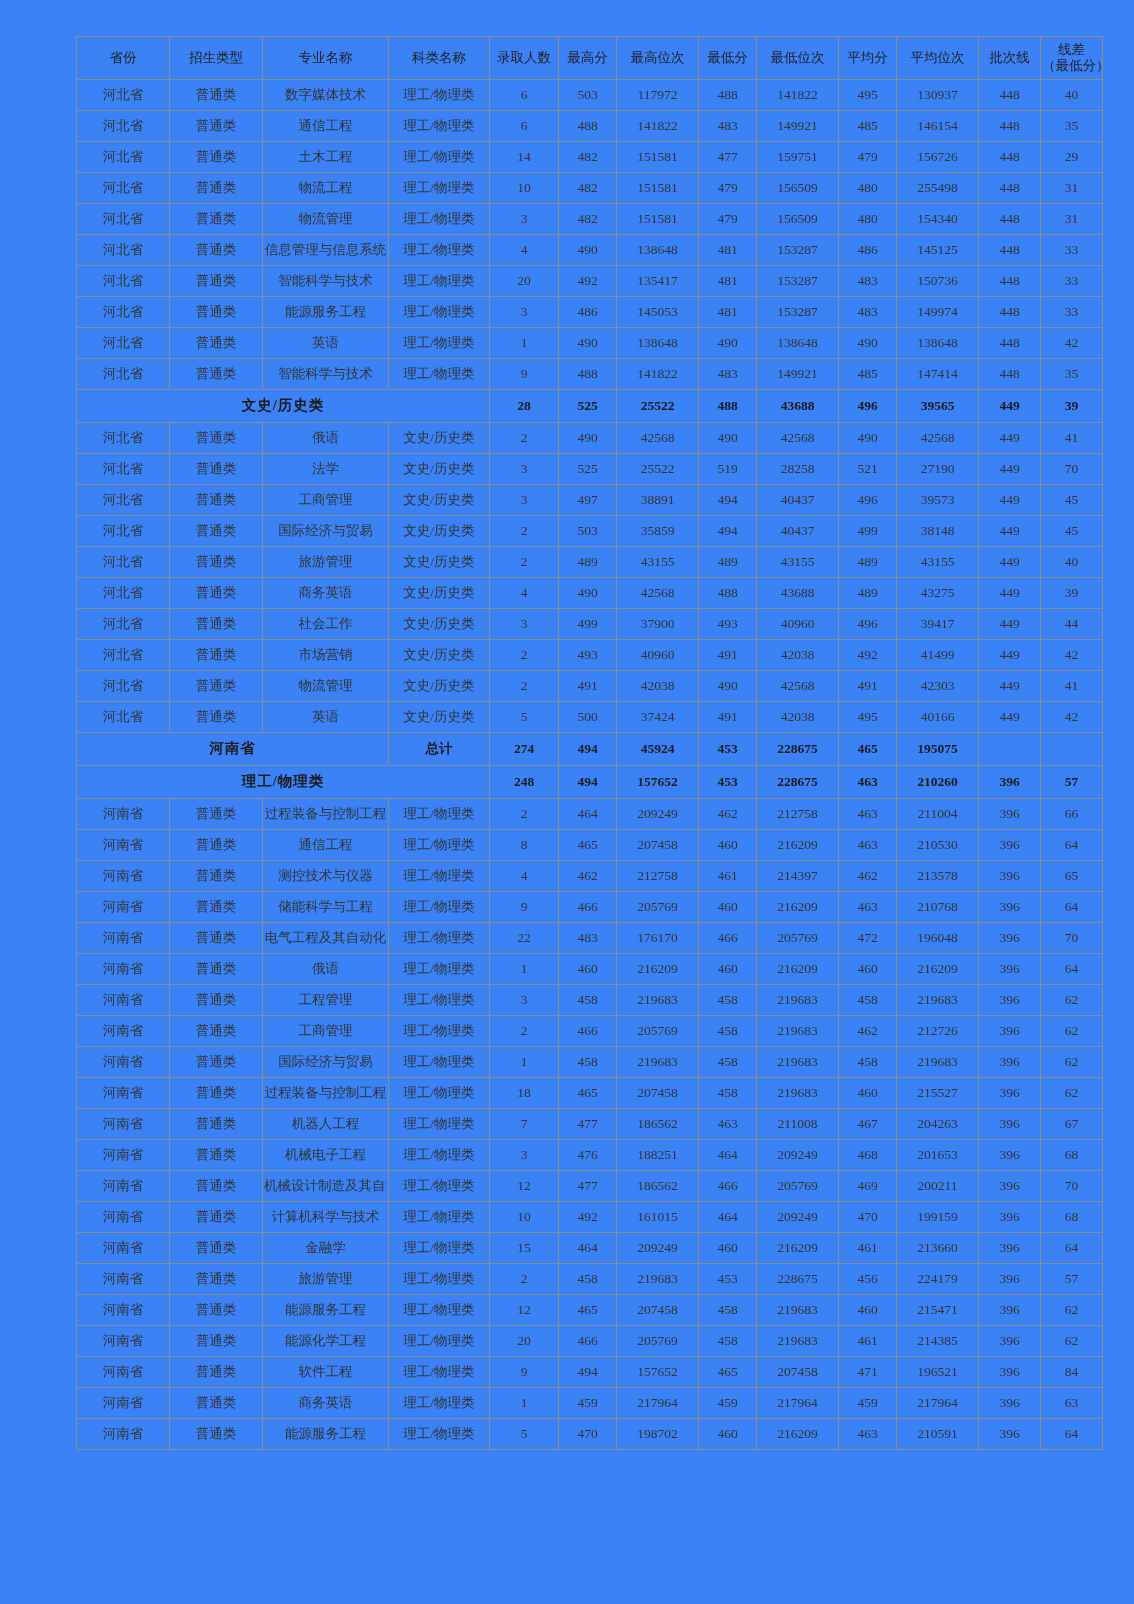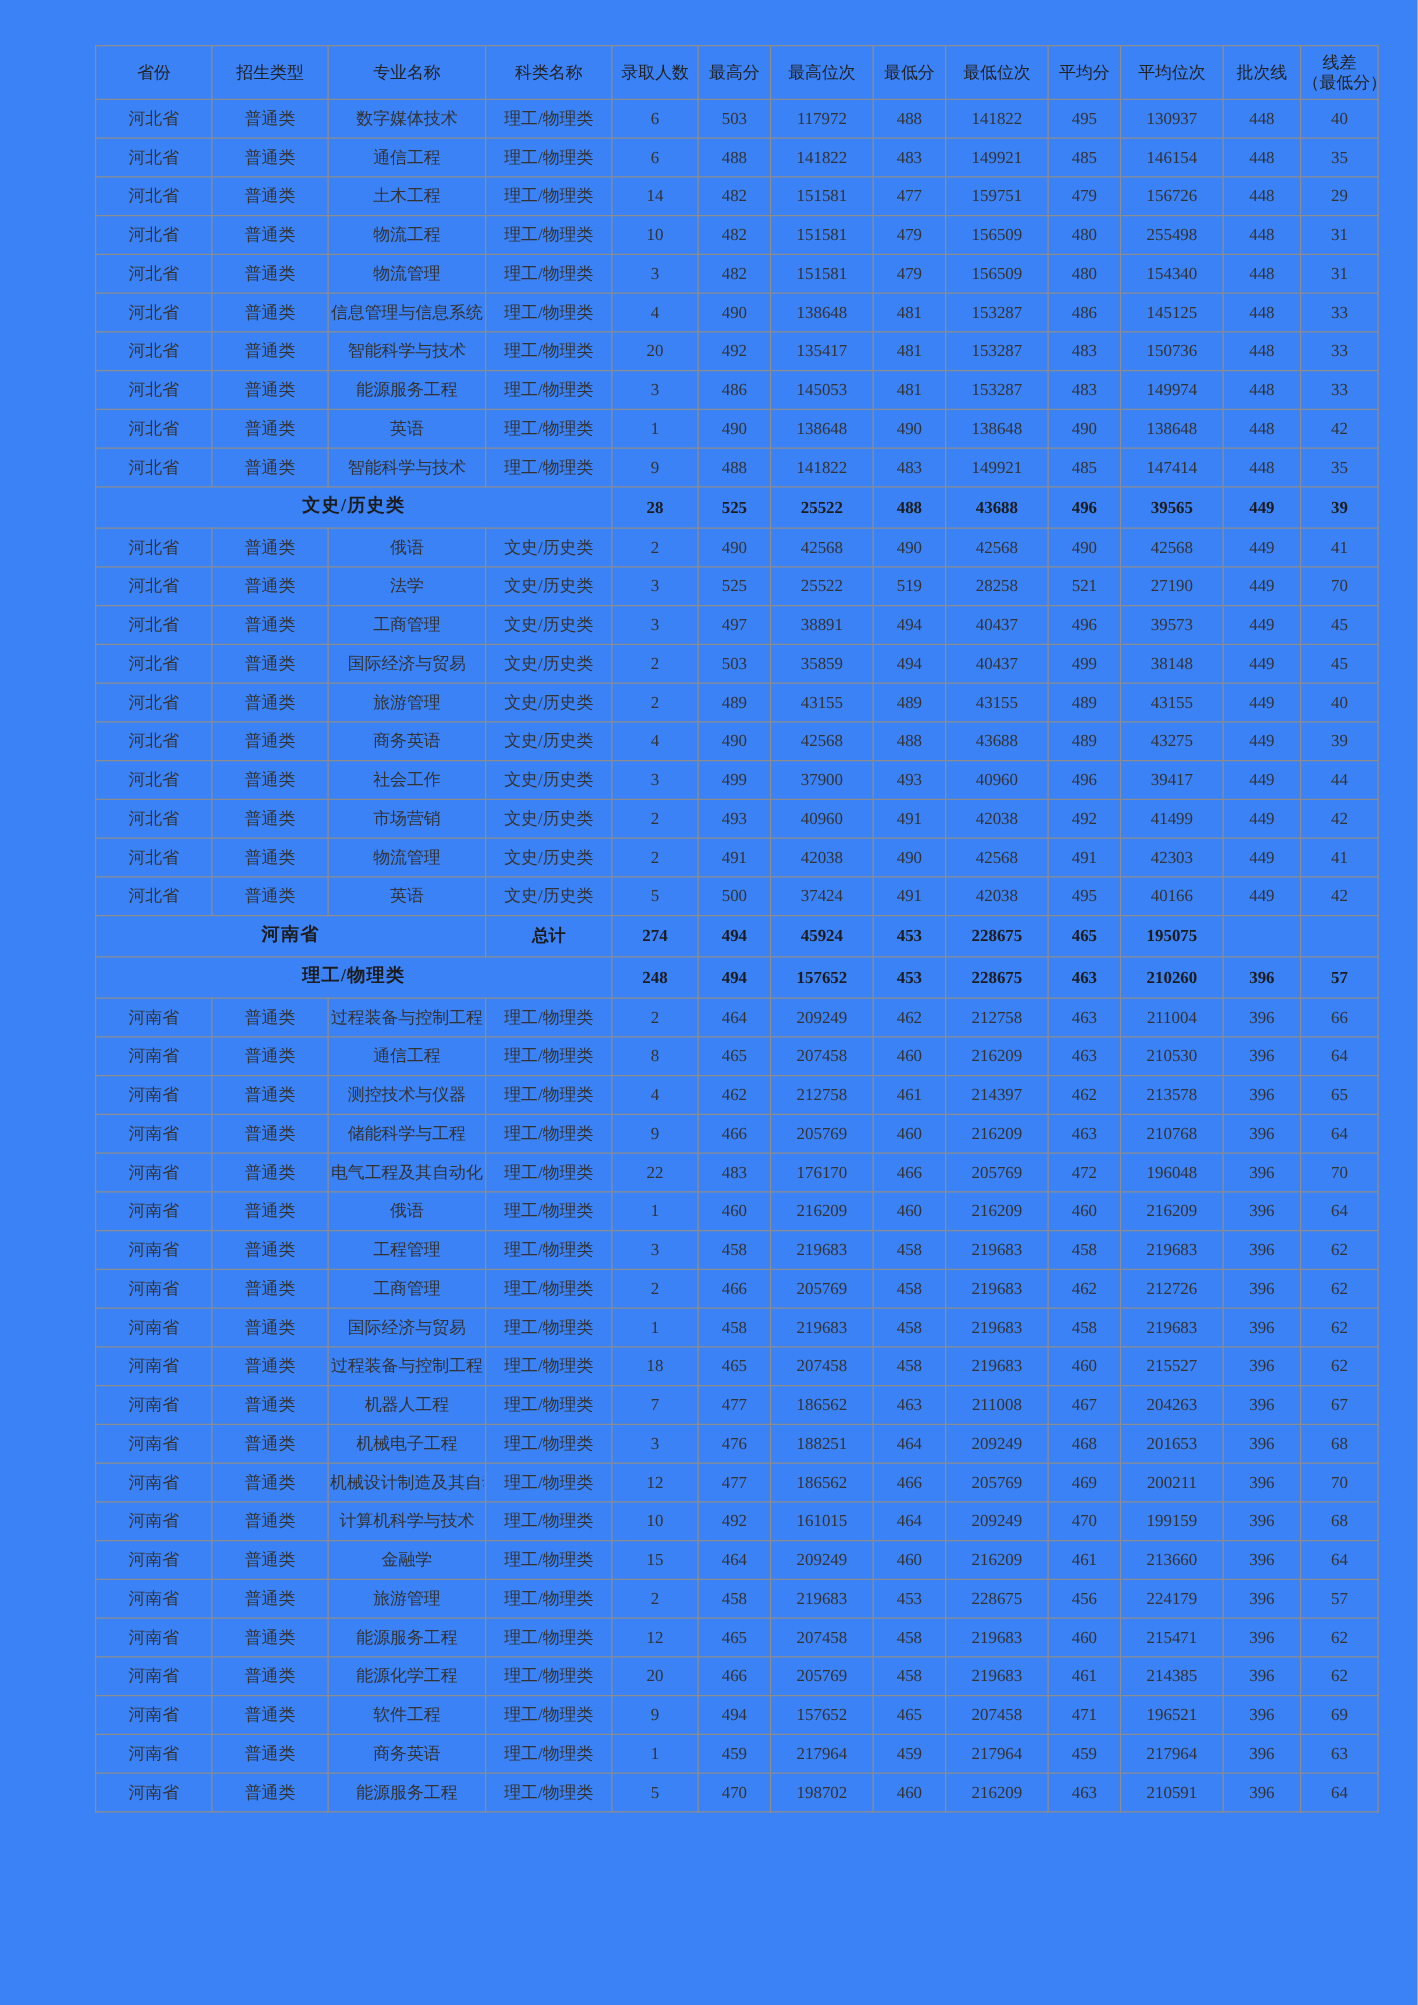--- a/index.html
+++ b/index.html
@@ -1051,21 +1051,21 @@
             <span class="clip">理工/物理类</span>
           </td>
           <td>9</td>
           <td>494</td>
           <td>157652</td>
           <td>465</td>
           <td>207458</td>
           <td>471</td>
           <td>196521</td>
           <td>396</td>
-          <td>69</td>
+          <td>84</td>
         </tr>
         <tr>
           <td>
             <span class="clip">河南省</span>
           </td>
           <td>
             <span class="clip">普通类</span>
           </td>
           <td>
             <span class="clip">商务英语</span>

